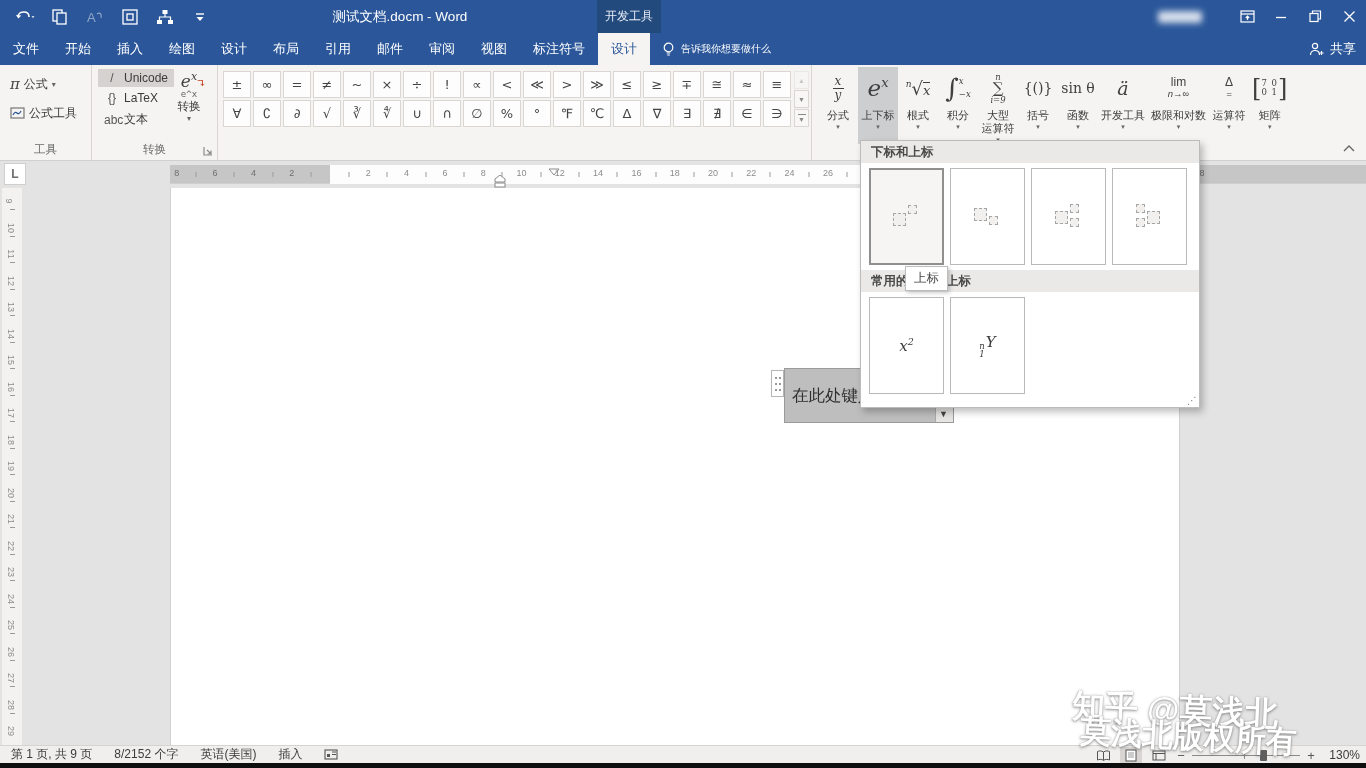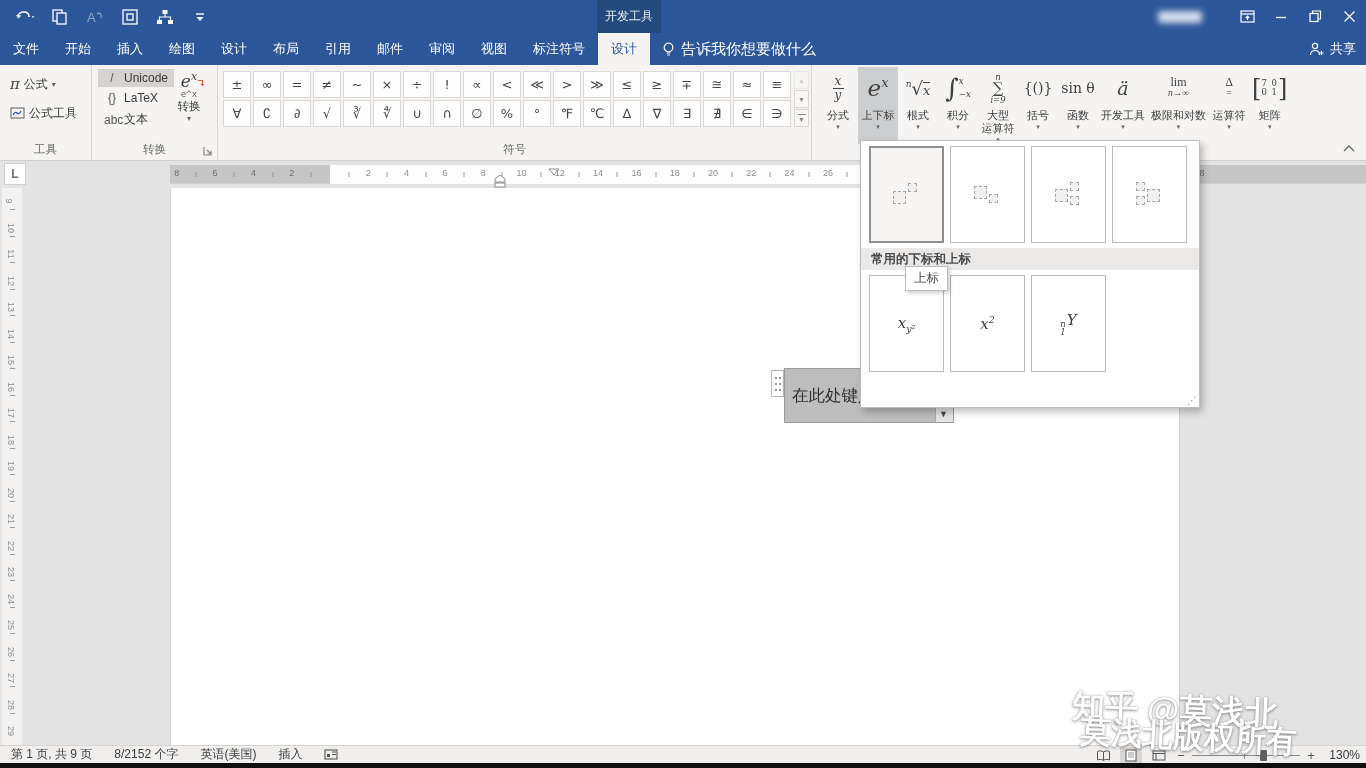--- a/index.html
+++ b/index.html
@@ -16,21 +16,21 @@
   .doc-title { position:absolute; left:250px; top:0; width:300px; height:33px; line-height:33px; text-align:center; font-size:13.5px; white-space:nowrap; }
   .ctx-label { position:absolute; left:597px; top:0; width:64px; height:33px; line-height:33px; text-align:center; font-size:12px; background:#234a7d; color:#e8eef7; }
   .win-right { position:absolute; right:0; top:0; height:33px; display:flex; align-items:center; }
   .user-blur { width:44px; height:12px; border-radius:3px; background:rgba(255,255,255,.8); filter:blur(3px); margin-right:28px; }
   .winbtn { width:34px; height:33px; display:flex; align-items:center; justify-content:center; font-size:15px; }
 
   
   .tabrow { position:absolute; left:0; top:33px; width:1366px; height:32px; background:#2b579a; display:flex; align-items:stretch; color:#fff; font-size:13px; }
   .tab { padding:0 13px; display:flex; align-items:center; white-space:nowrap; cursor:default; }
   .tab.active { background:#f5f4f2; color:#2b579a; }
-  .tellme { display:flex; align-items:center; gap:6px; padding:0 12px; font-size:15px; }
+  .tellme { display:flex; align-items:center; gap:6px; padding:0 12px; font-size:10px; }
   .share { position:absolute; right:10px; top:0; height:32px; display:flex; align-items:center; gap:5px; font-size:13px; }
 
   
   .ribbon { position:absolute; left:0; top:65px; width:1366px; height:96px; background:#f5f4f2; border-bottom:1px solid #d2cfcc; }
   .rgroup { position:absolute; top:0; height:95px; border-right:1px solid #d9d6d2; }
   .glabel { position:absolute; bottom:3px; left:0; right:0; text-align:center; font-size:11.5px; color:#6a6a6a; }
   .g-tools { left:0; width:92px; }
   .g-conv  { left:92px; width:126px; }
   .g-sym   { left:218px; width:594px; }
   .g-struct{ left:812px; width:554px; border-right:none; }
@@ -73,21 +73,21 @@
   .g-radical .idx { font-style:italic; font-size:9px; vertical-align:8px; }
   .g-radical .rad { font-size:18px; }
   .g-radical .vinc { font-style:italic; border-top:1px solid #3f3f3f; font-size:13px; }
   .g-int { display:flex; align-items:center; }
   .g-int .intg { font-family:"DejaVu Serif",serif; font-size:26px; line-height:26px; }
   .g-int .lims { display:flex; flex-direction:column; font-family:"DejaVu Serif",serif; font-style:italic; font-size:8.5px; line-height:13px; }
   .g-stack3 { display:flex; flex-direction:column; align-items:center; font-family:"DejaVu Serif",serif; font-style:italic; font-size:8.5px; line-height:8px; }
   .g-stack3 .mid { font-style:normal; font-size:15px; line-height:15px; }
   .g-text { font-family:"DejaVu Serif",serif; font-size:14px; }
   .g-text-italic { font-family:"DejaVu Serif",serif; font-style:italic; font-size:19px; }
-  .g-stack { display:flex; flex-direction:column; align-items:center; font-family:Liberation Serif, serif; font-size:12px; line-height:11px; }
+  .g-stack { display:flex; flex-direction:column; align-items:center; font-family:Liberation Sans, sans-serif; font-size:12px; line-height:11px; }
   .g-stack .bot { font-style:italic; font-size:9.5px; }
   .g-matrix { display:flex; align-items:center; font-family:"DejaVu Serif",serif; }
   .g-matrix .brk { font-size:24px; font-weight:400; line-height:24px; }
   .g-matrix .cells { font-size:8.5px; line-height:9px; letter-spacing:1px; text-align:center; }
 
   .collapse { position:absolute; right:8px; bottom:4px; width:16px; height:12px; color:#666; cursor:default; }
 
   
   .rulerbar { position:absolute; left:0; top:161px; width:1366px; height:27px; background:#e3e3e3; }
   .tabsel { position:absolute; left:4px; top:2px; width:22px; height:22px; background:#fff; border:1px solid #cfcfcf; color:#6e6e6e; font-size:12px; font-weight:bold; display:flex; align-items:center; justify-content:center; }
@@ -190,20 +190,21 @@
             <path d="M9 5 v3 M3.5 11 v-3 h11 v3" fill="none" stroke="#fff" stroke-width="1.2"></path>
           </svg>
       </div>
       <div class="qbtn">
         <svg width="12" height="12" viewBox="0 0 12 12">
             <path d="M2 3 h8" stroke="#fff" stroke-width="1.4"></path>
             <path d="M2.5 6 L6 10 L9.5 6 Z" fill="#fff"></path>
           </svg>
       </div>
     </div>
+    <div class="doc-title">测试文档.docm - Word</div>
     <div class="ctx-label">开发工具</div>
     <div class="win-right">
       <div class="user-blur"></div>
       <div class="winbtn">
         <svg width="15" height="13" viewBox="0 0 15 13">
             <rect x="1" y="1" width="13" height="11" fill="none" stroke="#fff" stroke-width="1.2"></rect>
             <path d="M1 4 h13" stroke="#fff" stroke-width="1.2"></path>
             <path d="M7.5 10 V6.5 M5.8 8 l1.7-1.8 1.7 1.8" fill="none" stroke="#fff" stroke-width="1.2"></path>
           </svg>
       </div>
@@ -363,21 +364,20 @@
           <div style="opacity:.4">▲</div>
           <div>▼</div>
           <div>
               <span style="display:flex;flex-direction:column;align-items:center;">
                 <span class="more-line"></span>
                 <span>▼</span>
               </span>
             </div>
         </div>
       </div>
-      <div class="glabel">符号</div>
     </div>
 
     <div class="rgroup g-struct">
       <div class="structs" id="structures">
           <div class="sbtn">
             <span class="sglyph">
               <span class="g-frac">
                 <span>x</span>
                 <span class="bar"></span>
                 <span>y</span>
@@ -605,20 +605,21 @@
         </div>
         <div class="eqtext">在此处键入公式。</div>
         <div class="eqstrip">
           <span class="arr">▼</span>
         </div>
       </div>
     </div>
   </div>
 
   <div class="dropdown">
+    <div class="ddsec">下标和上标</div>
     <div class="ddrow" id="tpl-row">
         <div class="ddcard sel">
           <span class="tpl">
             <span class="bx big" style="left: 4px; top: 10px;"></span>
             <span class="bx sm" style="left: 19px; top: 2px;"></span>
           </span>
         </div>
         <div class="ddcard">
           <span class="tpl">
             <span class="bx big" style="left: 4px; top: 5px;"></span>
@@ -635,23 +636,20 @@
         <div class="ddcard">
           <span class="tpl">
             <span class="bx sm" style="left: 4px; top: 1px;"></span>
             <span class="bx sm" style="left: 4px; top: 15px;"></span>
             <span class="bx big" style="left: 15px; top: 8px;"></span>
           </span>
         </div>
       </div>
     <div class="ddsec">常用的下标和上标</div>
     <div class="ddrow" id="common-row">
-        <div class="ddcard">
-          <span class="formula"><span>x</span><sub>y²</sub></span>
-        </div>
         <div class="ddcard">
           <span class="formula"><span>x</span><sup>2</sup></span>
         </div>
         <div class="ddcard">
           <span class="formula"><span class="prestack">
               <span>n</span>
               <span>1</span>
             </span><span>Y</span></span>
         </div>
       </div>

